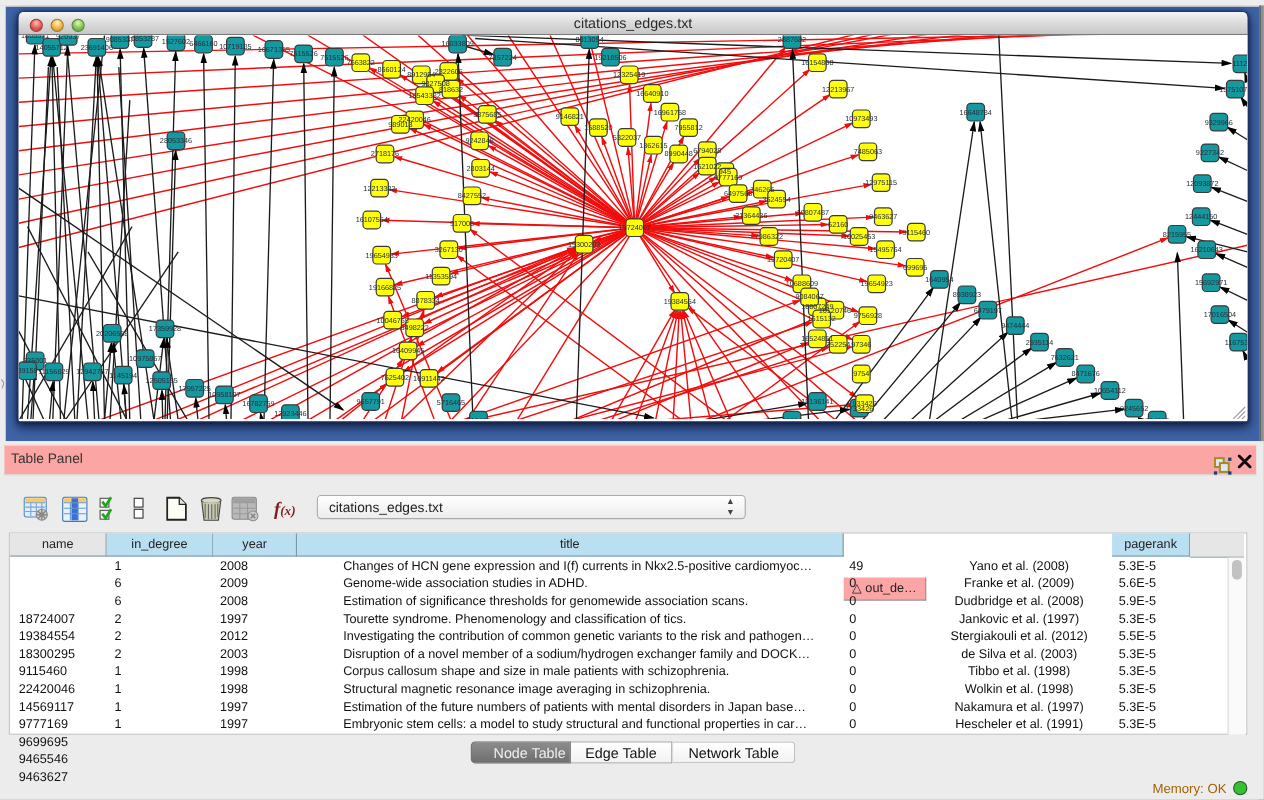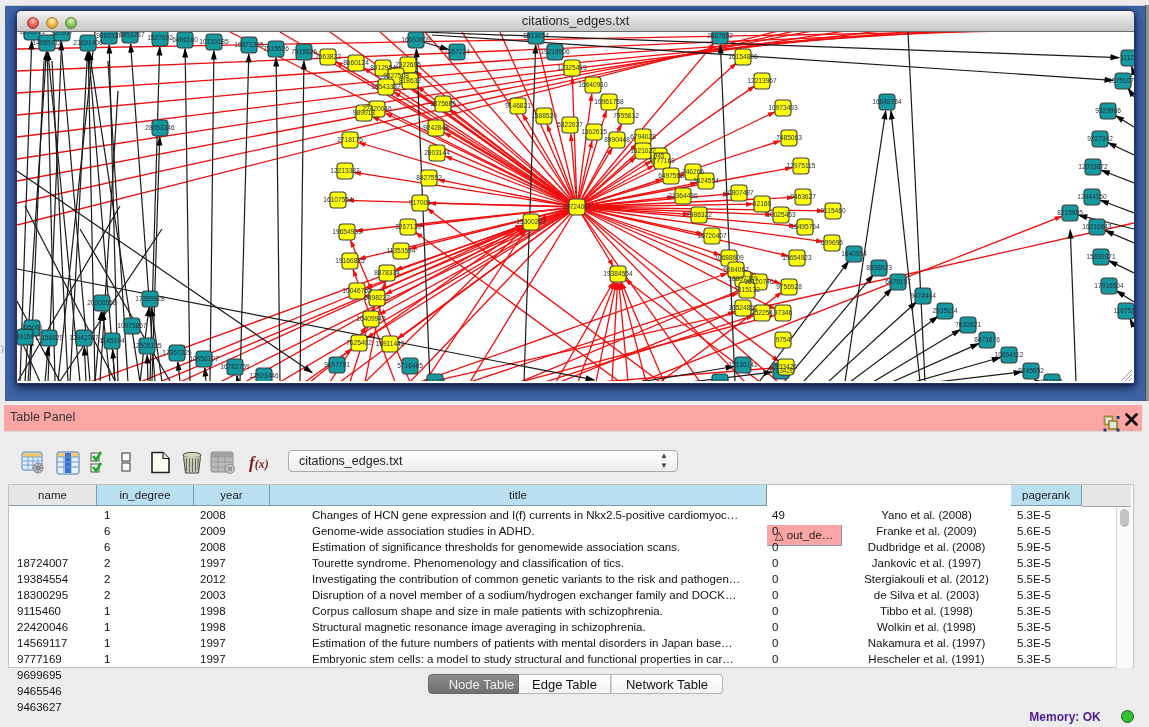--- a/index.html
+++ b/index.html
@@ -29,21 +29,21 @@
 #scrollbar{left:1107px;top:22px;width:15px;height:161px;background:#fafafa;border-left:1px solid #d8d8d8;}
 #thumb{left:2.5px;top:2px;width:9px;height:18px;border-radius:5px;background:#c2c2c2;}
 #rows{left:0px;top:22px;width:1105px;height:161px;font-size:11.5px;color:#111;}
 .row{position:absolute;height:16px;line-height:16px;white-space:nowrap;}
 .c0{position:absolute;left:8px;margin-top:48px;} .c1{position:absolute;left:95px;} .c2{position:absolute;left:191px;} .c3{position:absolute;left:266px;margin-left:37px;} .c4{position:absolute;left:763px;} .c5{position:absolute;left:833px;width:169px;text-align:center;} .c6{position:absolute;left:1008px;}
 #tabs{left:428px;top:273px;height:20px;}
 .tab{position:absolute;top:0;height:20px;line-height:20px;font-size:13px;text-align:center;box-sizing:border-box;}
 #tab1{left:0;width:91px;background:linear-gradient(#8c8c8c,#6f6f6f);color:#f0f0f0;border:1px solid #6a6a6a;border-radius:4px 0 0 4px;padding-left:16px;}
 #tab2{left:91px;width:92px;background:linear-gradient(#ffffff,#f2f2f2);color:#111;border:1px solid #b5b5b5;border-left:none;}
 #tab3{left:183px;width:112px;background:linear-gradient(#ffffff,#f2f2f2);color:#111;border:1px solid #b5b5b5;border-left:1px solid #d8d8d8;border-radius:0 4px 4px 0;}
-#mem{left:1015px;top:309px;width:100px;text-align:center;font-size:12px;color:#4c1d95;font-weight:bold;}
+#mem{left:1015px;top:309px;width:100px;text-align:right;font-size:12px;color:#a16207;}
 #memdot{left:1121px;top:309px;width:11px;height:11px;border-radius:50%;background:#35c02f;border:1px solid #2a5a28;}
 .ticon{position:absolute;top:0;}
 </style></head>
 <body>
 <div class="abs" id="bluebg"></div>
 <div class="abs" id="topstrip"></div>
 <div class="abs" id="leftstrip"></div>
 <svg class="abs" id="lmark" width="5" height="10" viewBox="0 0 5 10">
     <path d="M1 1 Q4 3 3 6 L2 9" stroke="#9a9a9a" stroke-width="1" fill="none"></path>
   </svg>

